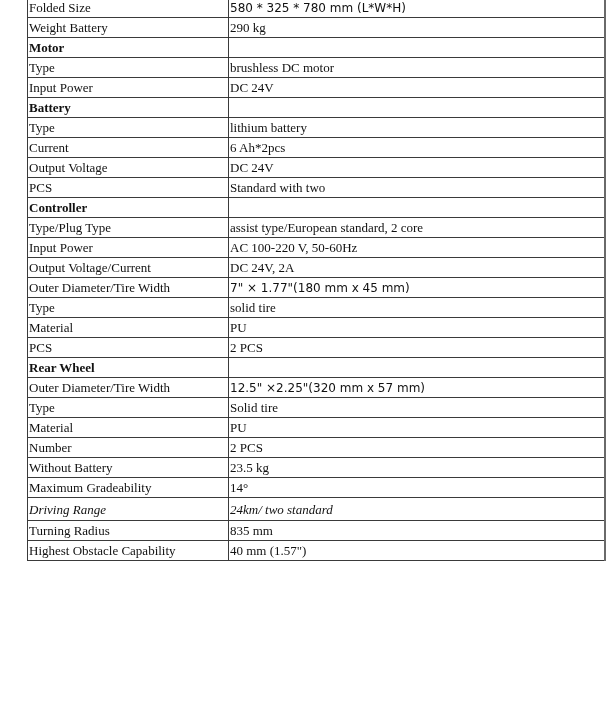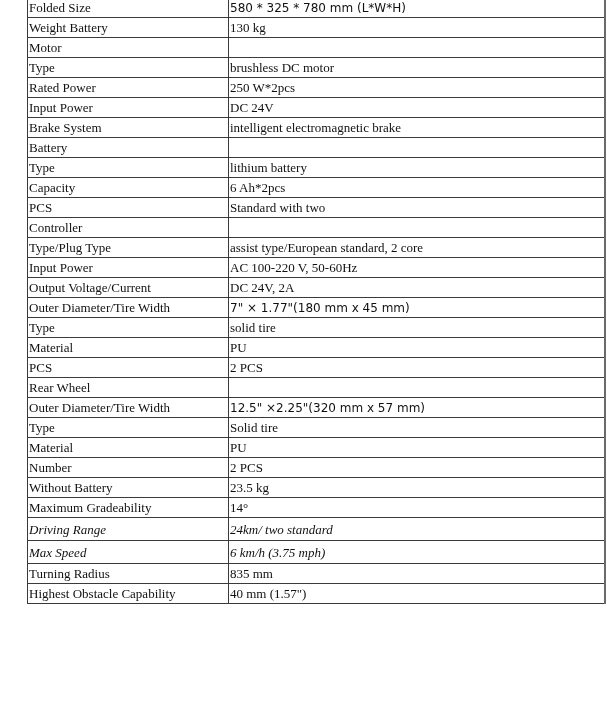--- a/index.html
+++ b/index.html
@@ -30,21 +30,21 @@
     .spec-table td {
       border: 1px solid #3a3a3a;
       padding: 0 1px;
       height: 19px;
       vertical-align: middle;
       white-space: nowrap;
       overflow: hidden;
     }
     .spec-table tr.tall td { height: 22px; font-style: italic; }
     .spec-table tr.section td.label {
-      font-weight: normal;
+      font-weight: bold;
       margin-left: 44px;
     }
     .spec-table td.sans {
       font-family: "DejaVu Sans", sans-serif;
       font-size: 12px;
     }
     .spec-table td.value {
       border-right: 2px solid #6a6a6a;
     }
   </style>
@@ -57,53 +57,49 @@
     <col class="c-value">
   </colgroup>
   <tbody id="spec-body">
 
   <tr class="item">
         <td class="label">Folded Size</td>
         <td class="value sans">580 * 325 * 780 mm (L*W*H)</td>
       </tr>
       <tr class="item">
         <td class="label">Weight Battery</td>
-        <td class="value">130 kg</td>
+        <td class="value">290 kg</td>
       </tr>
       <tr class="section">
         <td class="label">Motor</td>
         <td class="value"></td>
       </tr>
       <tr class="item">
         <td class="label">Type</td>
         <td class="value">brushless DC motor</td>
       </tr>
       <tr class="item">
-        <td class="label">Rated Power</td>
-        <td class="value">250 W*2pcs</td>
-      </tr>
-      <tr class="item">
         <td class="label">Input Power</td>
         <td class="value">DC 24V</td>
-      </tr>
-      <tr class="item">
-        <td class="label">Brake System</td>
-        <td class="value">intelligent electromagnetic brake</td>
       </tr>
       <tr class="section">
         <td class="label">Battery</td>
         <td class="value"></td>
       </tr>
       <tr class="item">
         <td class="label">Type</td>
         <td class="value">lithium battery</td>
       </tr>
       <tr class="item">
-        <td class="label">Capacity</td>
+        <td class="label">Current</td>
         <td class="value">6 Ah*2pcs</td>
+      </tr>
+      <tr class="item">
+        <td class="label">Output Voltage</td>
+        <td class="value">DC 24V</td>
       </tr>
       <tr class="item">
         <td class="label">PCS</td>
         <td class="value">Standard with two</td>
       </tr>
       <tr class="section">
         <td class="label">Controller</td>
         <td class="value"></td>
       </tr>
       <tr class="item">
@@ -159,24 +155,20 @@
         <td class="value">23.5 kg</td>
       </tr>
       <tr class="item">
         <td class="label">Maximum Gradeability</td>
         <td class="value">14°</td>
       </tr>
       <tr class="item tall">
         <td class="label">Driving Range</td>
         <td class="value">24km/ two standard</td>
       </tr>
-      <tr class="item tall">
-        <td class="label">Max Speed</td>
-        <td class="value">6 km/h (3.75 mph)</td>
-      </tr>
       <tr class="item">
         <td class="label">Turning Radius</td>
         <td class="value">835 mm</td>
       </tr>
       <tr class="item">
         <td class="label">Highest Obstacle Capability</td>
         <td class="value">40 mm (1.57")</td>
       </tr>
     </tbody>
 </table>

